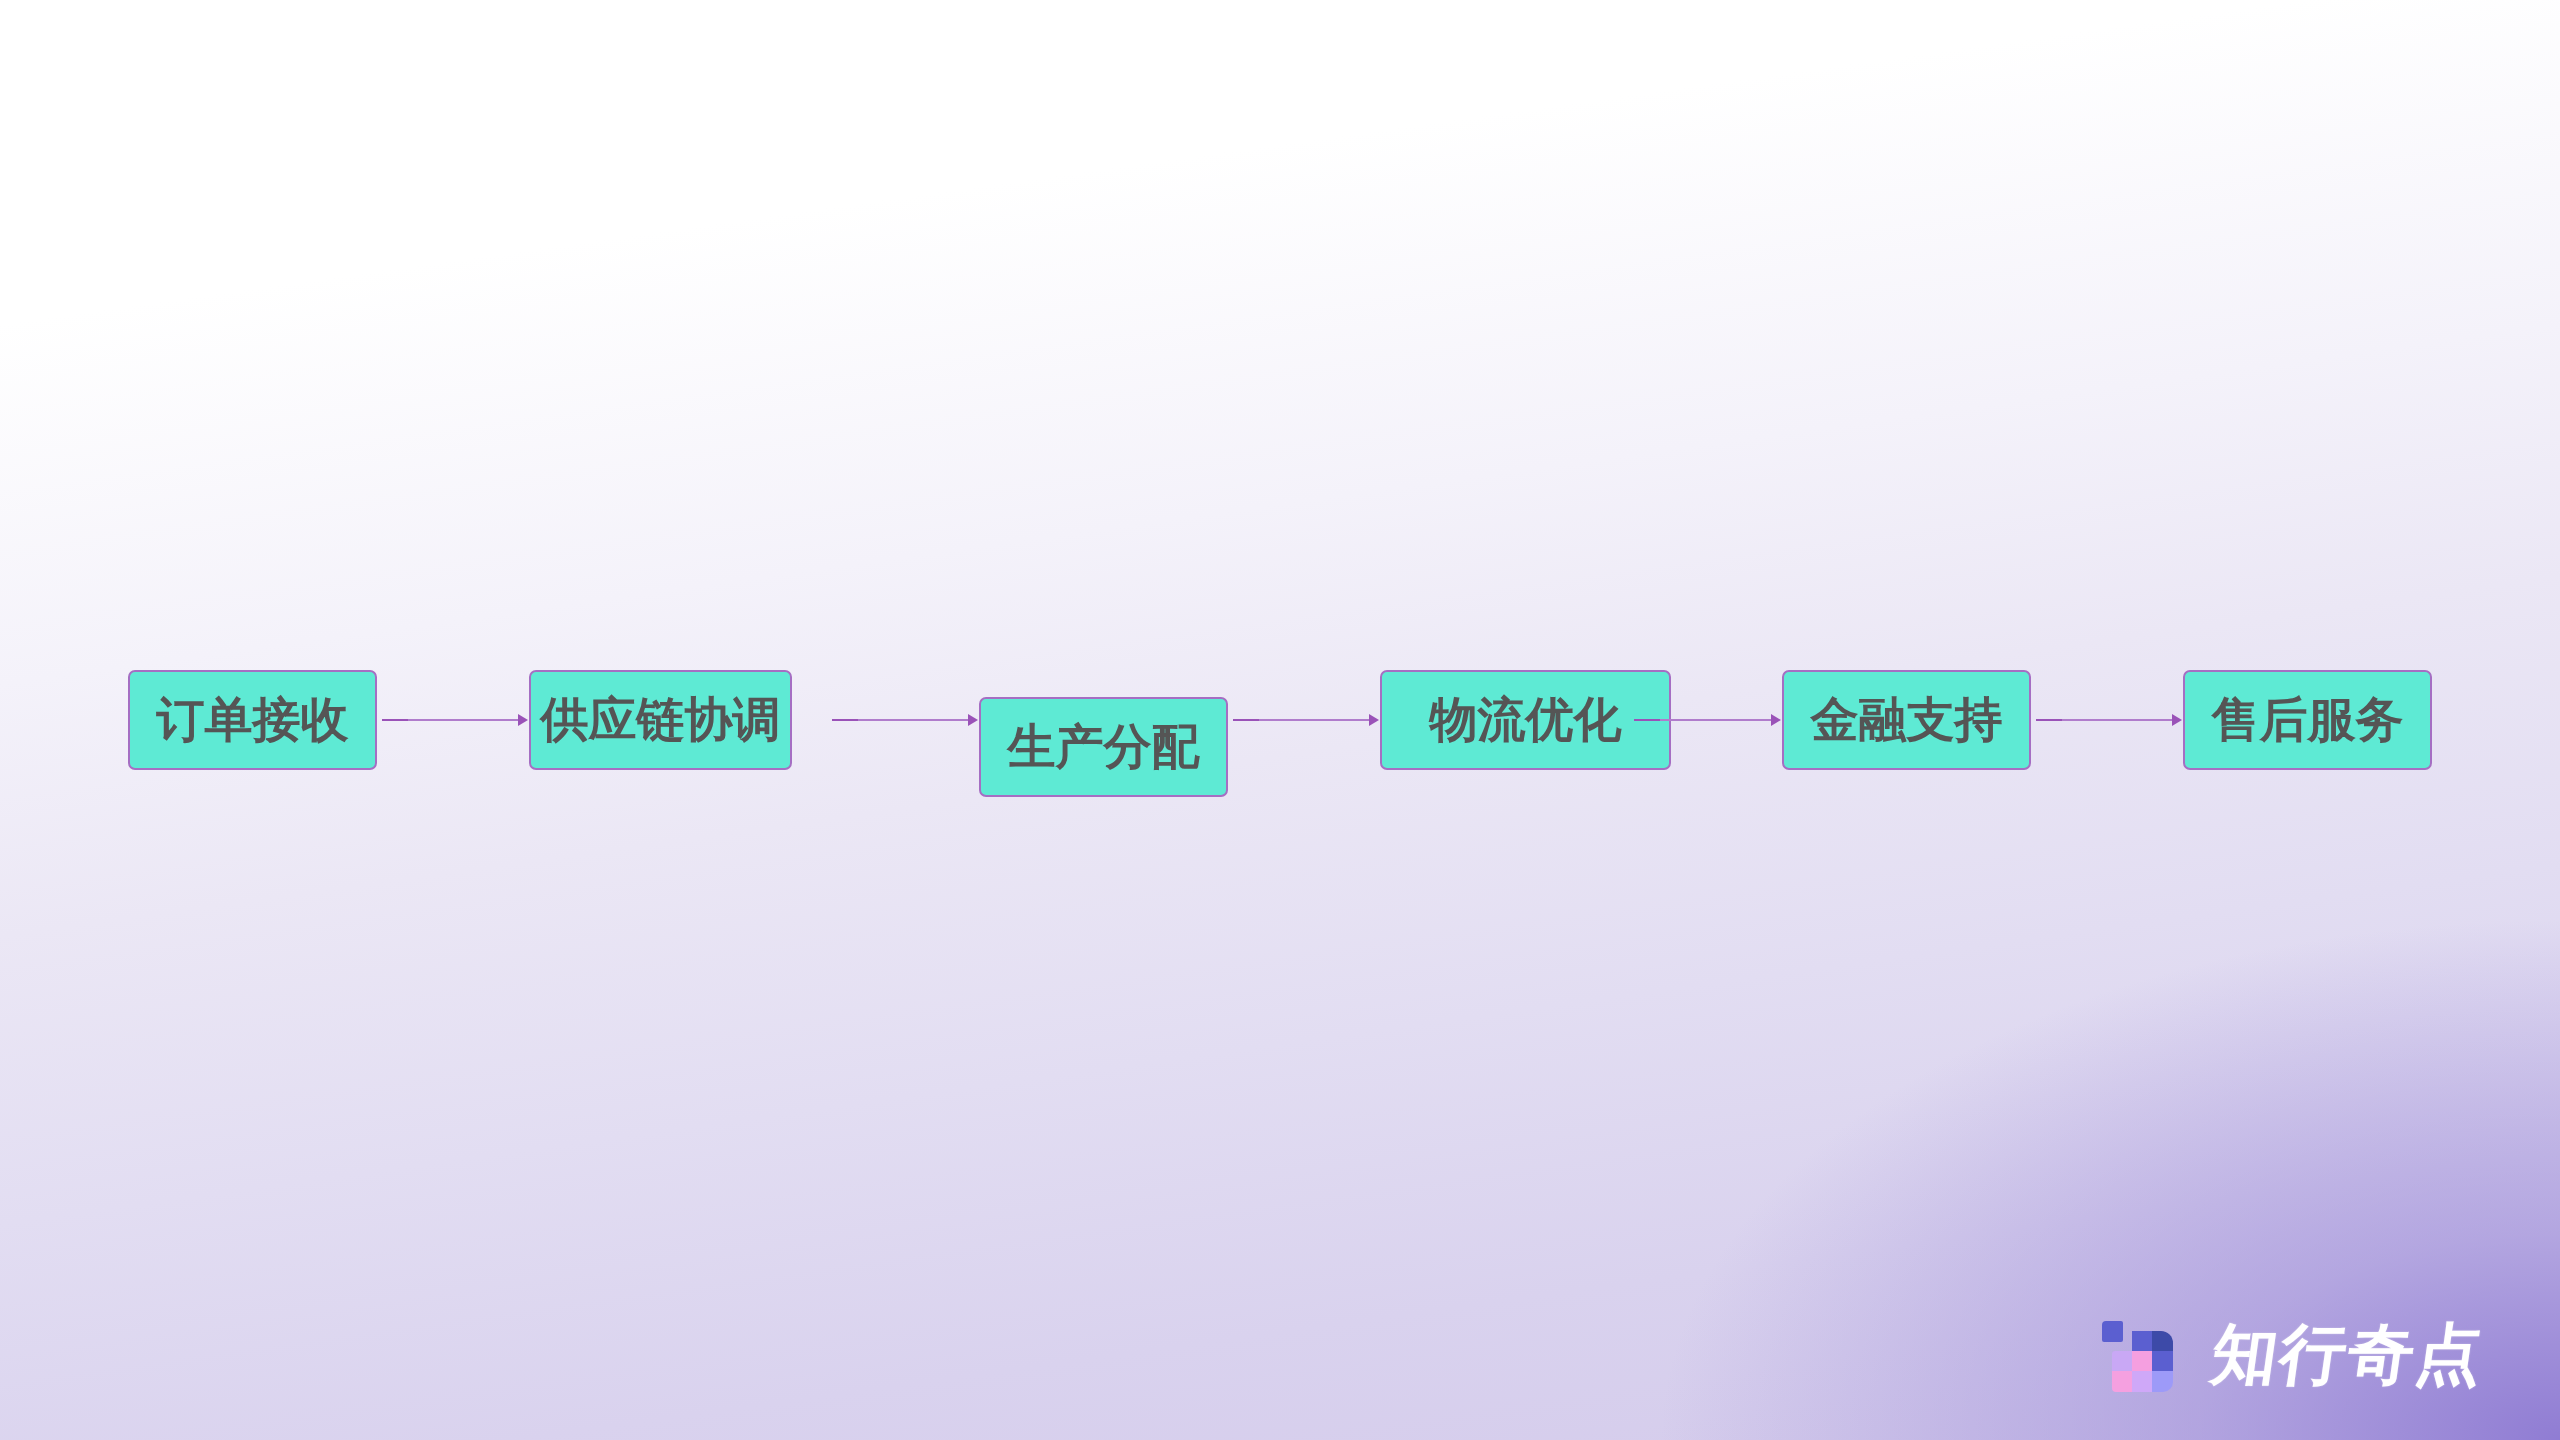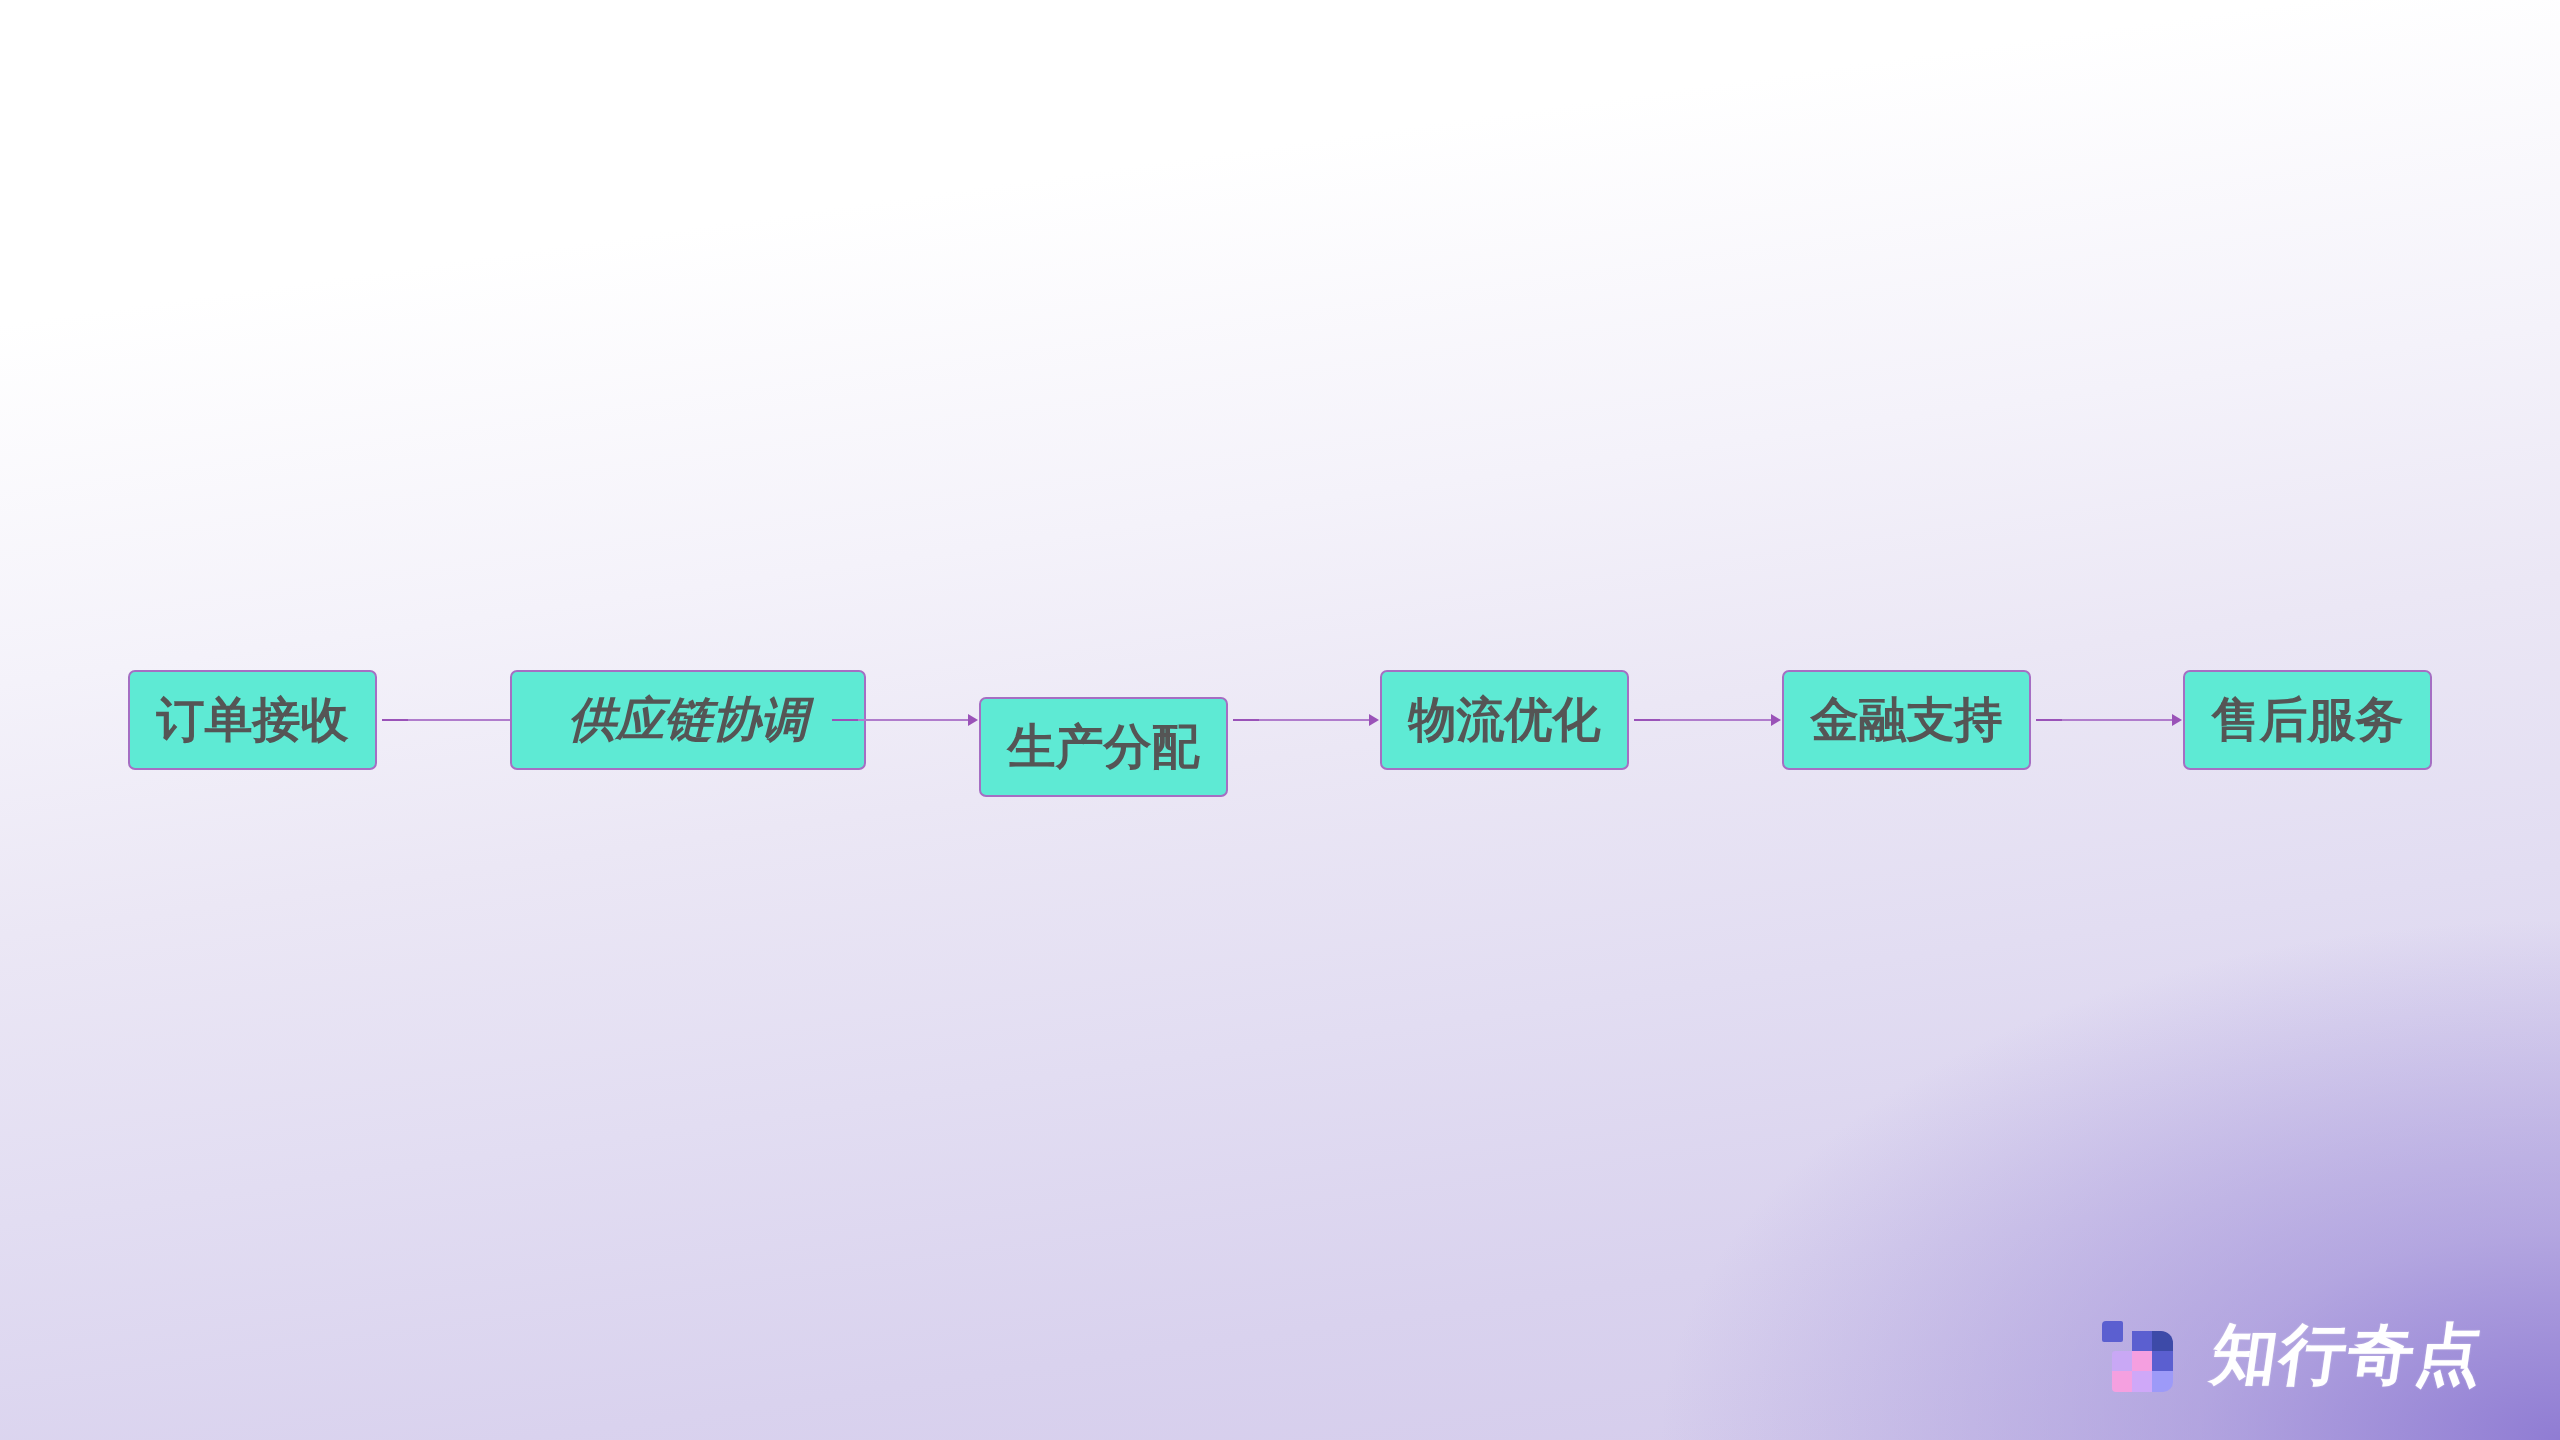--- a/index.html
+++ b/index.html
@@ -94,31 +94,31 @@
 </head>
 <body>
 
 <div class="stage">
 
   <div class="node" style="left:128px; width:249px;">
     <span>订单接收</span>
   </div>
   <div class="arrow" style="left:382px; width:144px;"></div>
 
-  <div class="node" style="left:510px; width:356px;font-style:italic;">
+  <div class="node" style="left:529px; width:263px;">
     <span>供应链协调</span>
   </div>
   <div class="arrow" style="left:832px; width:144px;"></div>
 
   <div class="node" style="left:979px; width:249px;margin-top:27px;">
     <span>生产分配</span>
   </div>
   <div class="arrow" style="left:1233px; width:144px;"></div>
 
-  <div class="node" style="left:1380px; width:249px;justify-content:center;">
+  <div class="node" style="left:1380px; width:291px;justify-content:center;">
     <span>物流优化</span>
   </div>
   <div class="arrow" style="left:1634px; width:145px;"></div>
 
   <div class="node" style="left:1782px; width:249px;">
     <span>金融支持</span>
   </div>
   <div class="arrow" style="left:2036px; width:144px;"></div>
 
   <div class="node" style="left:2183px; width:249px;">

